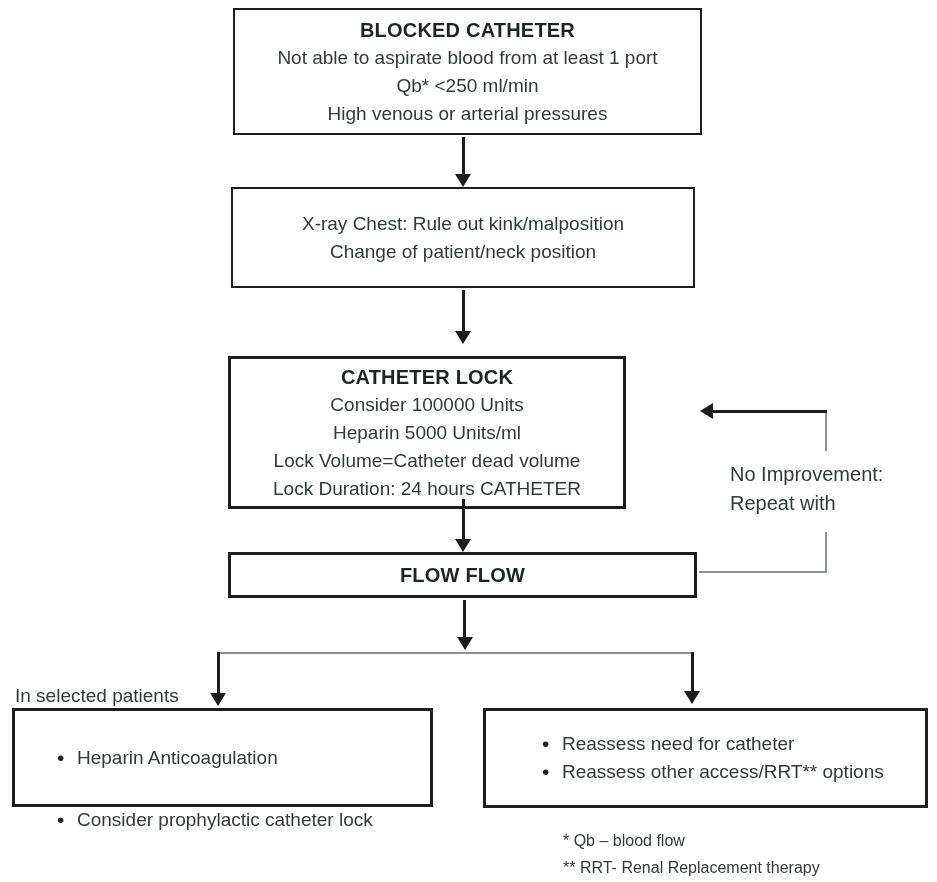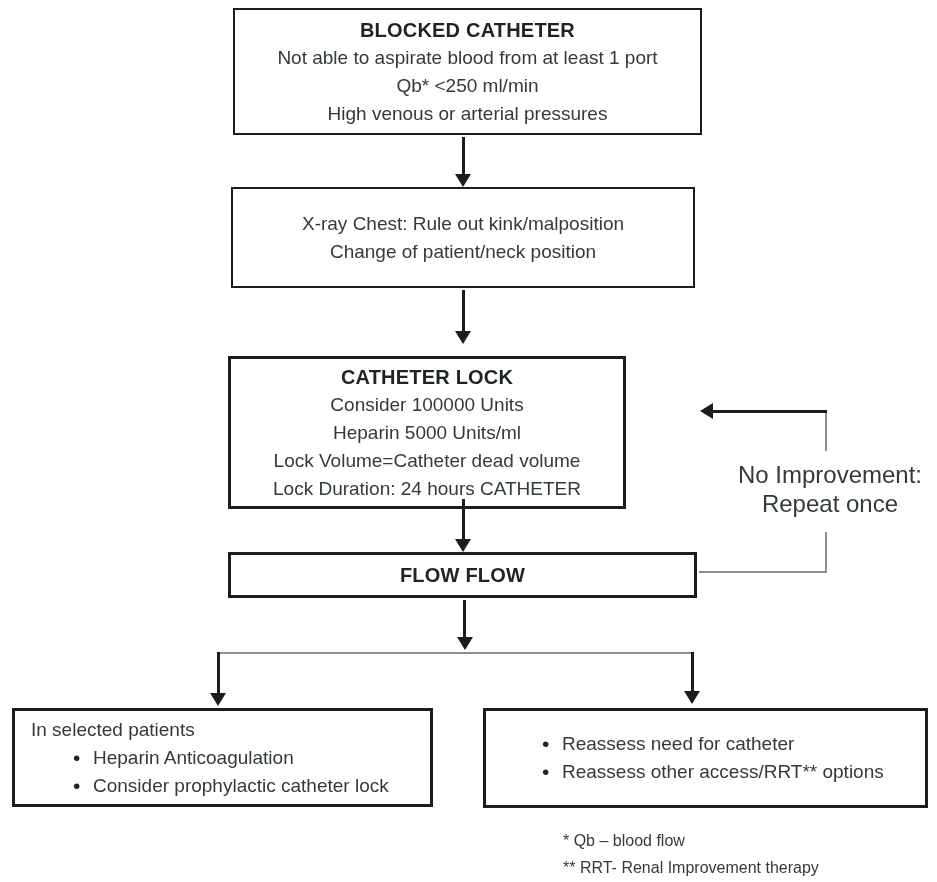--- a/index.html
+++ b/index.html
@@ -37,21 +37,21 @@
     text-underline-offset: 3px;
     letter-spacing: 0.2px;
   }
   .box-title.no-underline { text-decoration: none; }
 
   .box-line { white-space: nowrap; }
 
   .left-box {
     align-items: flex-start;
     text-align: left;
-    padding-left: 16px;
+    gap: 34px;
   }
   .bullet-item {
     position: relative;
     padding-left: 24px;
     white-space: nowrap;
   }
   .bullet-item::before {
     content: "\2022";
     position: absolute;
     left: 4px;
@@ -92,23 +92,22 @@
     border-top: 8px solid transparent;
     border-bottom: 8px solid transparent;
     border-right: 13px solid #1c1c1c;
   }
 
   .loop-label {
     position: absolute;
     left: 730px;
     top: 460px;
     width: 200px;
-    text-align: center;
     color: #333a3a;
-    font-size: 24px;
+    font-size: 20px;
     line-height: 29px;
   }
 
   .footnotes {
     position: absolute;
     left: 563px;
     top: 827px;
     color: #333a3a;
     font-size: 16px;
     line-height: 27px;
@@ -150,21 +149,21 @@
   <div class="head-down" style="left:455px; top:539px;"></div>
 
   <div class="box thick" style="left:228px; top:552px; width:469px; height:46px;">
     <div class="box-title no-underline">FLOW FLOW</div>
   </div>
 
   <div class="hline" style="left:699px; top:571px; width:128px;"></div>
   <div class="thinv" style="left:825px; top:532px; height:41px;"></div>
   <div class="loop-label">
     <div>No Improvement:</div>
-    <div>Repeat once</div>
+    <div>Repeat with</div>
   </div>
   <div class="thinv" style="left:825px; top:412px; height:39px;"></div>
   <div class="hline dark" style="left:712px; top:410px; width:115px;"></div>
   <div class="head-left" style="left:700px; top:403px;"></div>
 
   <div class="vline" style="left:463px; top:600px; height:38px;"></div>
   <div class="head-down" style="left:457px; top:637px;"></div>
 
   <div class="hline" style="left:218px; top:652px; width:475px;"></div>
   <div class="vline" style="left:217px; top:652px; height:42px;"></div>
@@ -178,16 +177,16 @@
     <div class="bullet-item indent-1">Consider prophylactic catheter lock</div>
   </div>
 
   <div class="box thick bullets-only" style="left:483px; top:708px; width:445px; height:100px;">
     <div class="bullet-item">Reassess need for catheter</div>
     <div class="bullet-item">Reassess other access/RRT** options</div>
   </div>
 
   <div class="footnotes">
     <div>* Qb – blood flow</div>
-    <div>** RRT- Renal Improvement therapy</div>
+    <div>** RRT- Renal Replacement therapy</div>
   </div>
 
 </div>
 
 </body></html>

